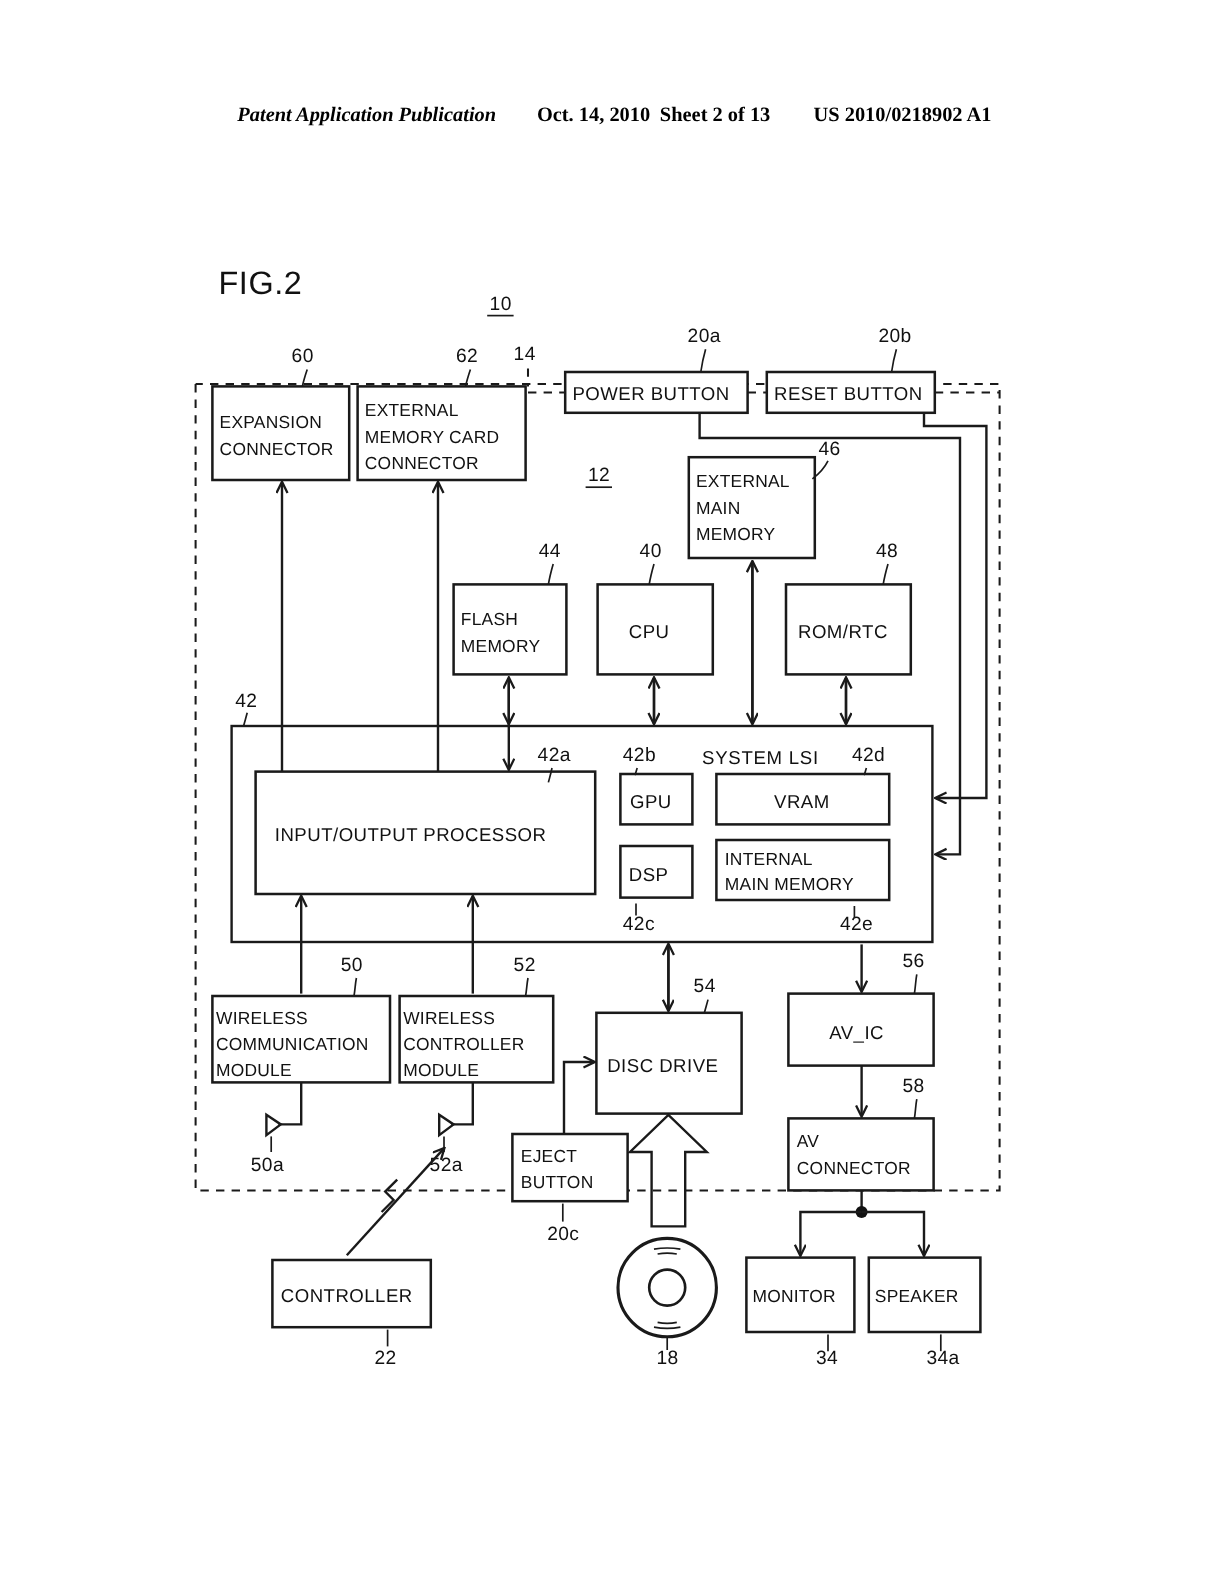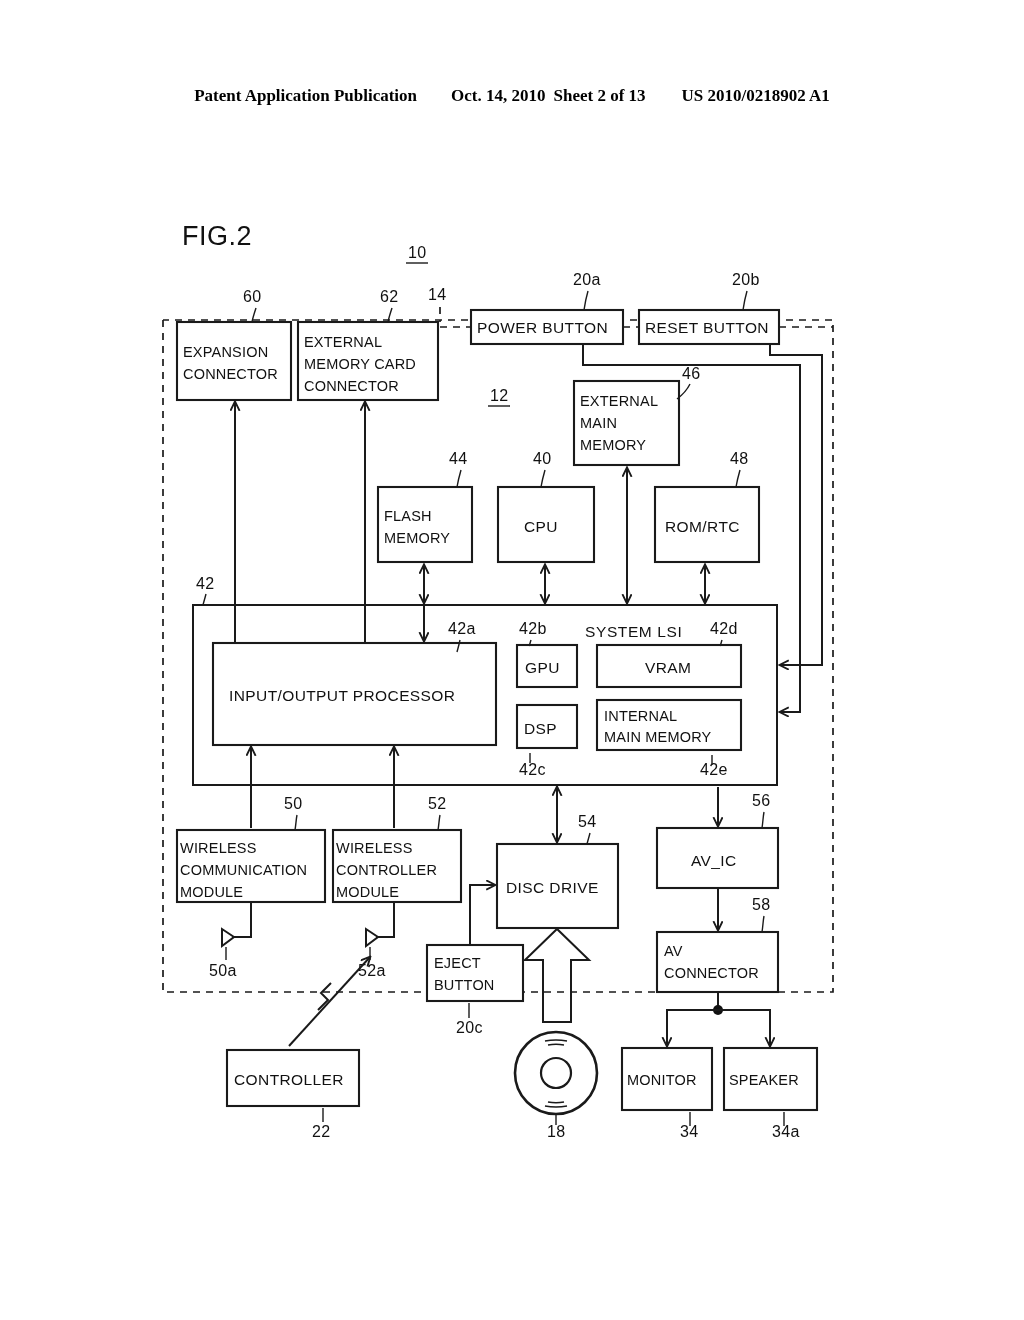--- a/index.html
+++ b/index.html
@@ -1,21 +1,21 @@
 <!DOCTYPE html>
 <html><head>
 <meta charset="utf-8">
 <style>
   html,body{margin:0;padding:0;background:#fff;}
   body{width:1024px;height:1320px;font-family:"Liberation Sans",sans-serif;color:#000;position:relative;overflow:hidden;}
   #page{position:relative;width:1024px;height:1320px;background:#fff;}
   .hdr{position:absolute;top:86px;left:0;width:1024px;text-align:center;
        font-family:"Liberation Serif",serif;font-weight:bold;font-size:17px;color:#000;}
   .hdr span{display:inline-block;vertical-align:baseline;}
-  .hdr .h1{margin-right:34px;}
+  .hdr .h1{margin-right:34px;font-style:italic;}
   .hdr .h2{margin-right:8px;}
   .hdr .h3{margin-right:36px;}
   svg{position:absolute;top:0;left:0;}
   text{font-family:"Liberation Sans",sans-serif;fill:#111;}
   .figlabel{font-size:27px;letter-spacing:0.5px;}
   .boxtxt{font-size:15.5px;letter-spacing:0.4px;}
   .boxtxt-sm{font-size:14.5px;letter-spacing:0.2px;}
   .reftxt{font-size:16px;letter-spacing:0.3px;}
   .lsitxt{font-size:15.5px;letter-spacing:0.6px;}
   rect.bx{fill:#fff;stroke:#1a1a1a;stroke-width:2.1;}

